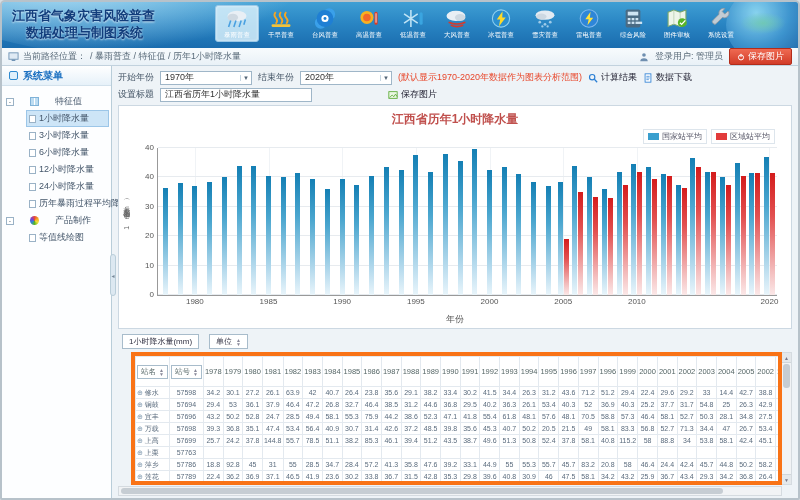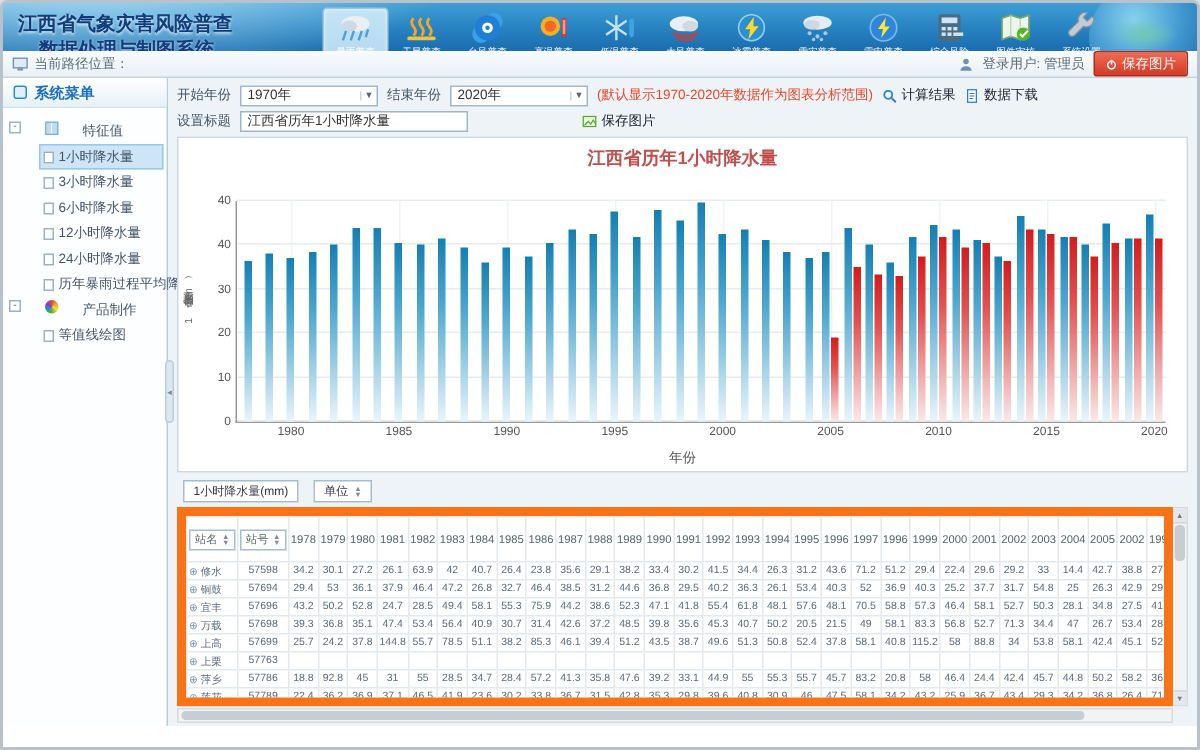--- a/index.html
+++ b/index.html
@@ -1,21 +1,21 @@
 <!DOCTYPE html>
 <html><head>
 <meta charset="utf-8">
 <style>
   * { margin:0; padding:0; box-sizing:border-box; }
   html,body { background:#d8dde2; }
   body { font-family:"Liberation Sans","DejaVu Sans",sans-serif; }
   .window { width:800px; height:500px; background:#fff; border:2px solid #b7c2ca; border-radius:5px 5px 2px 2px; overflow:hidden; position:relative; }
 
   
-  .app-header { height:32px; background:linear-gradient(180deg,#3f9fd4 0%,#2a86c4 45%,#1a6cae 100%); position:relative; overflow:hidden; }
+  .app-header { height:46px; background:linear-gradient(180deg,#3f9fd4 0%,#2a86c4 45%,#1a6cae 100%); position:relative; overflow:hidden; }
   .header-sweep { position:absolute; left:-60px; top:-58px; width:600px; height:120px; background:radial-gradient(ellipse 330px 95px at 120px 40px, rgba(186,226,246,.95), rgba(186,226,246,0) 72%); border-radius:50%; pointer-events:none; }
   .globe-decor { position:absolute; right:-14px; top:-16px; width:86px; height:78px; border-radius:50%; background:radial-gradient(circle at 35% 35%, #8fd8f2 0%, #3f95cf 45%, #134f92 100%); opacity:.92; }
   .globe-decor:after { content:""; position:absolute; left:14px; top:26px; width:46px; height:22px; background:radial-gradient(ellipse at center, rgba(120,210,170,.8), rgba(120,210,170,0) 70%); border-radius:50%; }
   .app-title { position:absolute; left:10px; top:5px; line-height:17px; font-weight:bold; font-size:13px; color:#123d7c; text-shadow:0 1px 2px rgba(255,255,255,.75); z-index:2; }
   .app-title .l2 { padding-left:14px; display:block; }
   .toolbar { position:absolute; left:213px; top:3px; display:flex; align-items:flex-end; z-index:2; }
   .tb-item { width:44px; text-align:center; padding:2px 0 1px; cursor:pointer; border:1px solid transparent; border-radius:3px; }
   .tb-item.selected { background:rgba(214,238,250,.85); border-color:#9cc8e6; box-shadow:0 0 3px rgba(255,255,255,.6) inset; }
   .tb-icon { display:block; height:22px; }
   .tb-icon svg { width:26px; height:21px; }
@@ -30,21 +30,21 @@
   .session svg { width:10px; height:10px; }
   .logout-btn { display:flex; align-items:center; gap:3px; background:linear-gradient(180deg,#ef6a52,#d23c28); color:#fff; border:1px solid #b22c1a; border-radius:2px; padding:1px 7px; font-size:9px; cursor:pointer; }
   .logout-btn svg { width:8px; height:8px; }
 
   
   .app-body { display:flex; height:432px; }
   .sidebar { width:110px; background:#fdfeff; border-right:1px solid #b9cdd9; position:relative; flex:none; }
   .sidebar-title { height:20px; display:flex; align-items:center; gap:5px; padding:0 7px; font-size:10px; font-weight:bold; color:#1a6fc0; background:linear-gradient(180deg,#ffffff,#e6f1f9); border-bottom:1px solid #d2e1ec; }
   .sb-ico { width:9px; height:9px; border:1.5px solid #2e8ad0; border-radius:2px; background:#dff0fb; }
   .tree { padding:7px 2px 0 4px; font-size:9px; color:#44566a; }
-  .tree-parent { display:flex; gap:16px; padding:2px 0; cursor:pointer; white-space:nowrap; }
+  .tree-parent { display:flex; align-items:center; gap:16px; padding:2px 0; cursor:pointer; white-space:nowrap; }
   .expander { width:8px; height:8px; border:1px solid #9ab2c6; background:#fff; font-size:7px; line-height:6px; text-align:center; color:#567; flex:none; }
   .node-ico { width:9px; height:9px; flex:none; border:1px solid #7fb2d8; background:
       linear-gradient(90deg,#bcdcf2 0 3px,#fff 3px 4px,#bcdcf2 4px 7px,#fff 7px 8px,#bcdcf2 8px); }
   .node-ico.wheel { border:none; border-radius:50%; background:conic-gradient(#e5493a,#f5a623,#efe23a,#58b428,#2e86d8,#7b3fd4,#e5493a); }
   .tree-child { display:flex; align-items:center; gap:3px; margin-left:20px; padding:1px 3px 1px 2px; cursor:pointer; white-space:nowrap; border:1px solid transparent; }
   .tree-child.selected { background:#cde5f7; border-color:#9cc6e8; }
   .leaf-ico { width:7px; height:8px; border:1px solid #9ab2c6; background:#fff; flex:none; }
   .collapse-handle { position:absolute; right:-5px; top:188px; width:6px; height:42px; background:#dce8f1; border:1px solid #b9cdd9; border-radius:3px; font-size:6px; color:#789; text-align:center; line-height:42px; cursor:pointer; z-index:3; }
 
   
@@ -75,21 +75,21 @@
   .xtick { position:absolute; top:100%; left:50%; transform:translateX(-50%); margin-top:2px; font-size:8px; color:#555; }
   .ylabel { position:absolute; left:3px; top:50%; transform:translate(0,-50%) rotate(180deg); writing-mode:vertical-rl; font-size:7px; color:#666; letter-spacing:1px; }
   .xlabel { position:absolute; bottom:2px; left:50%; transform:translateX(-50%); font-size:9px; color:#555; }
 
   
   .table-section { margin-top:3px; flex:1; display:flex; flex-direction:column; overflow:hidden; }
   .table-controls { display:flex; gap:10px; padding:2px 0 3px 4px; flex:none; }
   .ctl-box { border:1px solid #a8bccb; background:#fff; font-size:8px; color:#334; padding:1px 6px; display:flex; align-items:center; gap:4px; cursor:pointer; }
   .sort-arrows { font-size:5px; color:#889; line-height:4px; display:inline-flex; flex-direction:column; }
   .table-area { display:flex; flex:1; overflow:hidden; }
-  .table-wrap { flex:1; background:#fff; border:6px solid #f97316; overflow:hidden; position:relative; }
+  .table-wrap { flex:1; background:#fff; border:4px solid #f97316; overflow:hidden; position:relative;margin-left:13px; }
   table.data { border-collapse:collapse; table-layout:fixed; }
   .data th, .data td { border:1px solid #e3e9ef; font-size:7px; color:#5a6b7d; text-align:center; white-space:nowrap; overflow:hidden; padding:0 1px; height:12px; font-weight:normal; }
   .data thead th { height:30px; color:#566; font-size:7.5px; background:#fff; }
   .hdr-box { border:1px solid #a8bccb; background:#fff; display:inline-flex; align-items:center; gap:3px; padding:1px 3px; font-size:7.5px; }
   .cell-name { text-align:left !important; }
   .row-ico { color:#7e98ae; font-size:7px; }
   .vscroll { width:10px; background:#f1f3f5; border:1px solid #d5dbe0; border-left:none; position:relative; flex:none; }
   .vs-arrow { height:10px; font-size:5px; color:#778; text-align:center; line-height:10px; background:#e4e8eb; border-bottom:1px solid #d0d6da; }
   .vs-thumb { position:absolute; top:11px; left:1px; right:1px; height:24px; background:#c6cdd3; border-radius:3px; }
   .vs-arrow.bottom { position:absolute; bottom:0; left:0; right:0; border-top:1px solid #d0d6da; border-bottom:none; }
@@ -222,20 +222,21 @@
       </nav>
   </header>
 
   <div class="statusbar">
     <div class="crumbs">
       <svg viewBox="0 0 12 12">
           <rect x="1" y="2" width="10" height="7" fill="#dfeaf4" stroke="#6f93b5"></rect>
           <rect x="4" y="9.3" width="4" height="1.6" fill="#6f93b5"></rect>
         </svg>
       <span>当前路径位置：</span>
+      <span class="crumb-path">/ 暴雨普查 / 特征值 / 历年1小时降水量</span>
     </div>
     <div class="session">
       <svg viewBox="0 0 12 12">
           <circle cx="6" cy="3.6" r="2.2" fill="#6f8fb0"></circle>
           <path d="M1.5 11 a4.5 3.6 0 0 1 9 0 z" fill="#6f8fb0"></path>
         </svg>
       <span>登录用户: 管理员</span>
       <button class="logout-btn">
         <svg viewBox="0 0 12 12">
             <circle cx="6" cy="6.6" r="3.8" fill="none" stroke="#fff" stroke-width="1.5"></circle>
@@ -333,20 +334,30 @@
           <svg viewBox="0 0 12 12">
               <rect x="1" y="2" width="10" height="8" fill="#eaf6e2" stroke="#58a832"></rect>
               <path d="M2 9 l3-3 2 2 2-3 2 3" fill="none" stroke="#58a832"></path>
             </svg>
           <span>保存图片</span>
         </span>
       </div>
 
       <section class="chart-panel">
         <div class="chart-title">江西省历年1小时降水量</div>
+        <div class="legend" id="legend">
+            <span class="legend-item">
+              <span class="legend-swatch" style="background:#3a9fce"></span>
+              <span>国家站平均</span>
+            </span>
+            <span class="legend-item">
+              <span class="legend-swatch" style="background:#e23b3b"></span>
+              <span>区域站平均</span>
+            </span>
+          </div>
         <div class="plot" id="plot">
           <div class="bars" id="bars">
               <div class="bar-group">
                 <span class="bar blue" style="height:73%"></span>
               </div>
               <div class="bar-group">
                 <span class="bar blue" style="height:76%"></span>
               </div>
               <div class="bar-group">
                 <span class="vline"></span>
@@ -469,26 +480,20 @@
                 <span class="bar blue" style="height:82%"></span>
                 <span class="bar red" style="height:81%"></span>
               </div>
               <div class="bar-group">
                 <span class="bar blue" style="height:75%"></span>
                 <span class="bar red" style="height:73%"></span>
               </div>
               <div class="bar-group">
                 <span class="bar blue" style="height:93%"></span>
                 <span class="bar red" style="height:87%"></span>
-              </div>
-              <div class="bar-group">
-                <span class="vline"></span>
-                <span class="xtick">2015</span>
-                <span class="bar blue" style="height:87%"></span>
-                <span class="bar red" style="height:85%"></span>
               </div>
               <div class="bar-group">
                 <span class="bar blue" style="height:84%"></span>
                 <span class="bar red" style="height:84%"></span>
               </div>
               <div class="bar-group">
                 <span class="bar blue" style="height:80%"></span>
                 <span class="bar red" style="height:75%"></span>
               </div>
               <div class="bar-group">

